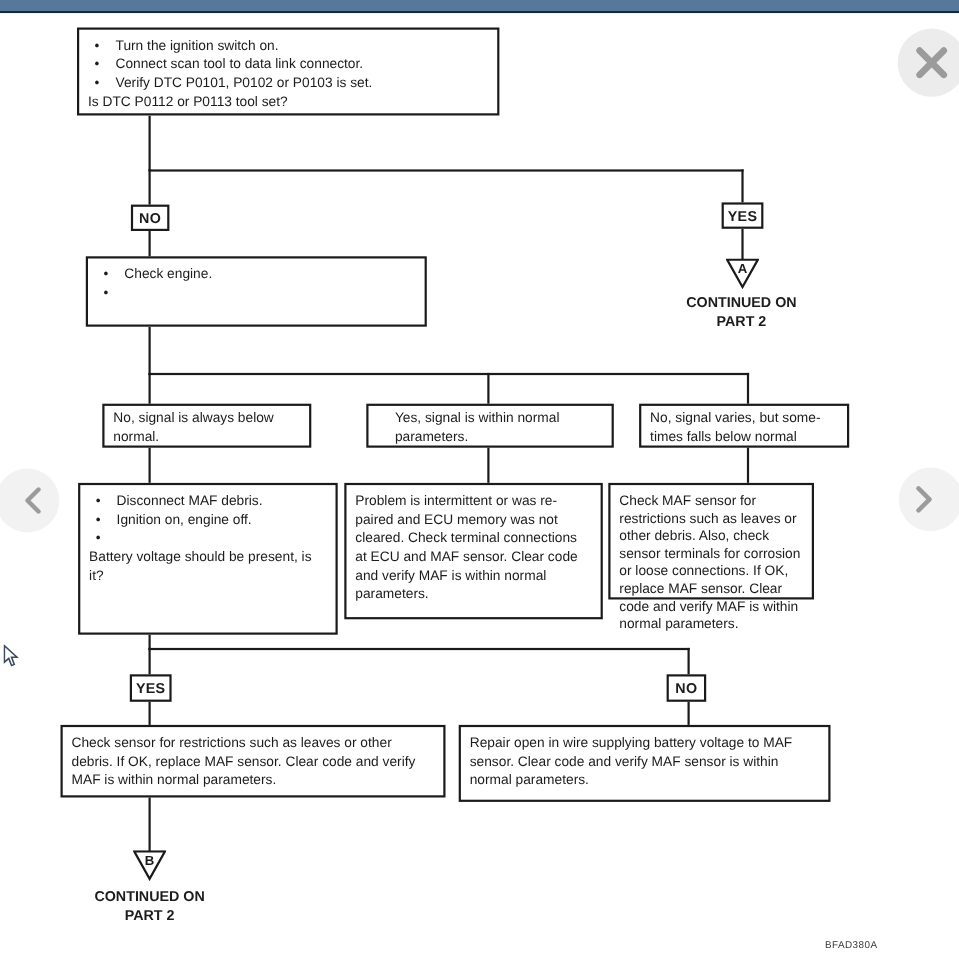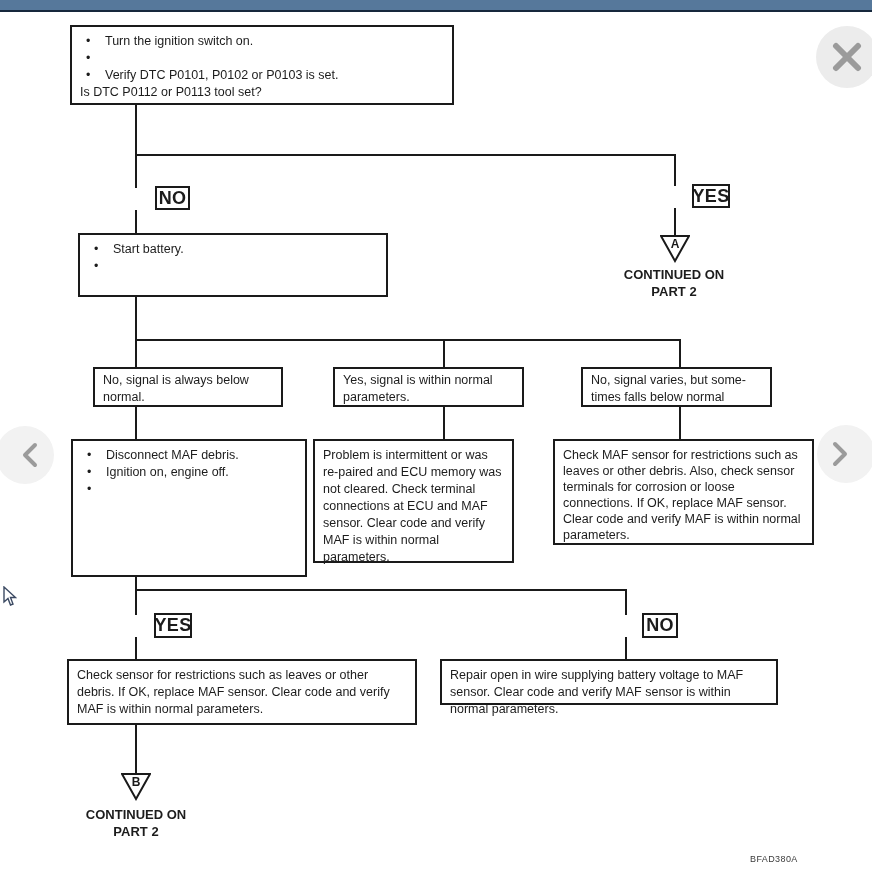--- a/index.html
+++ b/index.html
@@ -20,22 +20,22 @@
   .vl{width:2px;}
   .hl{height:2px;}
   .fbox{
     position:absolute;background:#fff;border:2px solid #1a1a1a;
     font-size:12.5px;line-height:17px;padding:6px 8px;box-sizing:border-box;
   }
   .brow{display:flex;}
   .bul{width:10px;margin-left:6px;margin-right:9px;flex:0 0 auto;}
   .tag{
     position:absolute;background:#fff;border:2px solid #1a1a1a;
-    font-weight:bold;font-size:18px;display:flex;align-items:center;justify-content:center;
-    box-sizing:border-box;letter-spacing:.3px;margin-left:36px;
+    font-weight:bold;font-size:13px;display:flex;align-items:center;justify-content:center;
+    box-sizing:border-box;letter-spacing:.3px;
   }
   .twolines span{display:block;}
   .cont{
     position:absolute;text-align:center;font-weight:bold;font-size:13px;line-height:17px;
   }
   .tri{position:absolute;}
   .codelbl{position:absolute;font-size:9px;color:#3a3a3a;letter-spacing:.4px;}
 
   
   .roundbtn{
@@ -77,20 +77,21 @@
 <div class="vl" style="left:625px;top:637px;height:24px"></div>
 <div class="vl" style="left:135px;top:724px;height:50px"></div>
 
 <div class="fbox" style="left:70px;top:25px;width:384px;height:80px">
   <div class="brow">
       <span class="bul">•</span>
       <span>Turn the ignition switch on.</span>
     </div>
   <div class="brow">
       <span class="bul">•</span>
+      <span>Connect scan tool to data link connector.</span>
     </div>
   <div class="brow">
       <span class="bul">•</span>
       <span>Verify DTC P0101, P0102 or P0103 is set.</span>
     </div>
   <div>Is DTC P0112 or P0113 tool set?</div>
 </div>
 
 <div class="tag" style="left:119px;top:186px;width:35px;height:24px">NO</div>
 <div class="tag" style="left:656px;top:184px;width:38px;height:24px">YES</div>
@@ -100,61 +101,62 @@
   <text x="15" y="13" text-anchor="middle" font-size="12" font-weight="bold" fill="#1a1a1a">A</text>
 </svg>
 <div class="cont" style="left:600px;top:266px;width:148px">
   <span style="display:block">CONTINUED ON</span>
   <span style="display:block">PART 2</span>
 </div>
 
 <div class="fbox" style="left:78px;top:233px;width:310px;height:64px">
   <div class="brow">
       <span class="bul">•</span>
-      <span>Start battery.</span>
+      <span>Check engine.</span>
     </div>
   <div class="brow">
       <span class="bul">•</span>
     </div>
 </div>
 
 <div class="fbox twolines" style="left:93px;top:367px;width:190px;height:40px;padding:3px 8px">
   <span>No, signal is always below</span>
   <span>normal.</span>
 </div>
-<div class="fbox twolines" style="left:333px;top:367px;width:191px;height:40px;padding:3px 8px">
+<div class="fbox twolines" style="left:333px;top:367px;width:225px;height:40px;padding:3px 24px">
   <span>Yes, signal is within normal</span>
   <span>parameters.</span>
 </div>
 <div class="fbox twolines" style="left:581px;top:367px;width:191px;height:40px;padding:3px 8px">
   <span>No, signal varies, but some-</span>
   <span>times falls below normal</span>
 </div>
 
 <div class="fbox" style="left:71px;top:439px;width:236px;height:138px">
   <div class="brow">
       <span class="bul">•</span>
       <span>Disconnect MAF debris.</span>
     </div>
   <div class="brow">
       <span class="bul">•</span>
       <span>Ignition on, engine off.</span>
     </div>
   <div class="brow">
       <span class="bul">•</span>
     </div>
+  <div>Battery voltage should be present, is it?</div>
 </div>
-<div class="fbox" style="left:313px;top:439px;width:201px;height:124px">Problem is intermittent or was re-paired and ECU memory was not cleared. Check terminal connections at ECU and MAF sensor. Clear code and verify MAF is within normal parameters.</div>
-<div class="fbox" style="left:553px;top:439px;width:261px;height:106px;line-height:16px">Check MAF sensor for restrictions such as leaves or other debris. Also, check sensor terminals for corrosion or loose connections. If OK, replace MAF sensor. Clear code and verify MAF is within normal parameters.</div>
+<div class="fbox" style="left:313px;top:439px;width:235px;height:124px">Problem is intermittent or was re-paired and ECU memory was not cleared. Check terminal connections at ECU and MAF sensor. Clear code and verify MAF is within normal parameters.</div>
+<div class="fbox" style="left:553px;top:439px;width:187px;height:106px;line-height:16px">Check MAF sensor for restrictions such as leaves or other debris. Also, check sensor terminals for corrosion or loose connections. If OK, replace MAF sensor. Clear code and verify MAF is within normal parameters.</div>
 
 <div class="tag" style="left:118px;top:613px;width:38px;height:25px">YES</div>
 <div class="tag" style="left:606px;top:613px;width:36px;height:25px">NO</div>
 
-<div class="fbox" style="left:67px;top:659px;width:350px;height:66px">Check sensor for restrictions such as leaves or other debris. If OK, replace MAF sensor. Clear code and verify MAF is within normal parameters.</div>
-<div class="fbox" style="left:440px;top:659px;width:338px;height:46px">Repair open in wire supplying battery voltage to MAF sensor. Clear code and verify MAF sensor is within normal parameters.</div>
+<div class="fbox" style="left:55px;top:659px;width:350px;height:66px">Check sensor for restrictions such as leaves or other debris. If OK, replace MAF sensor. Clear code and verify MAF is within normal parameters.</div>
+<div class="fbox" style="left:417px;top:659px;width:338px;height:70px">Repair open in wire supplying battery voltage to MAF sensor. Clear code and verify MAF sensor is within normal parameters.</div>
 
 <svg class="tri" style="left:121px;top:773px" width="30" height="28">
   <polygon points="1,1 29,1 15,26" fill="#ffffff" stroke="#1a1a1a" stroke-width="2"></polygon>
   <text x="15" y="13" text-anchor="middle" font-size="12" font-weight="bold" fill="#1a1a1a">B</text>
 </svg>
 <div class="cont" style="left:62px;top:806px;width:148px">
   <span style="display:block">CONTINUED ON</span>
   <span style="display:block">PART 2</span>
 </div>
 

